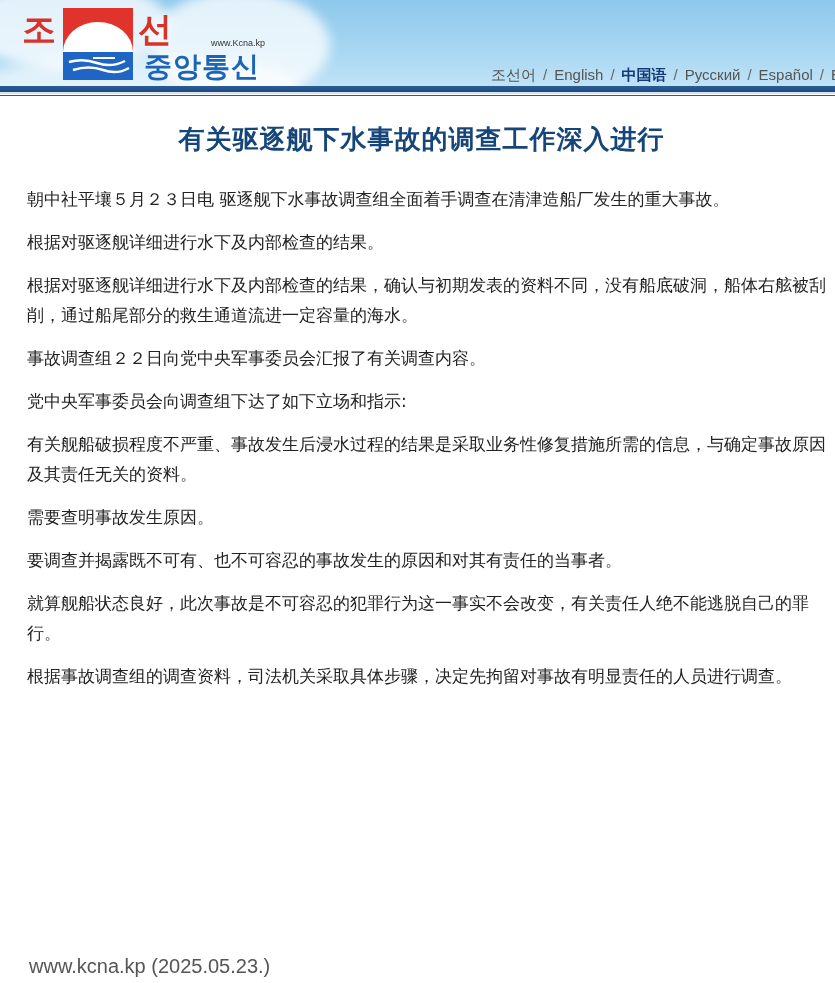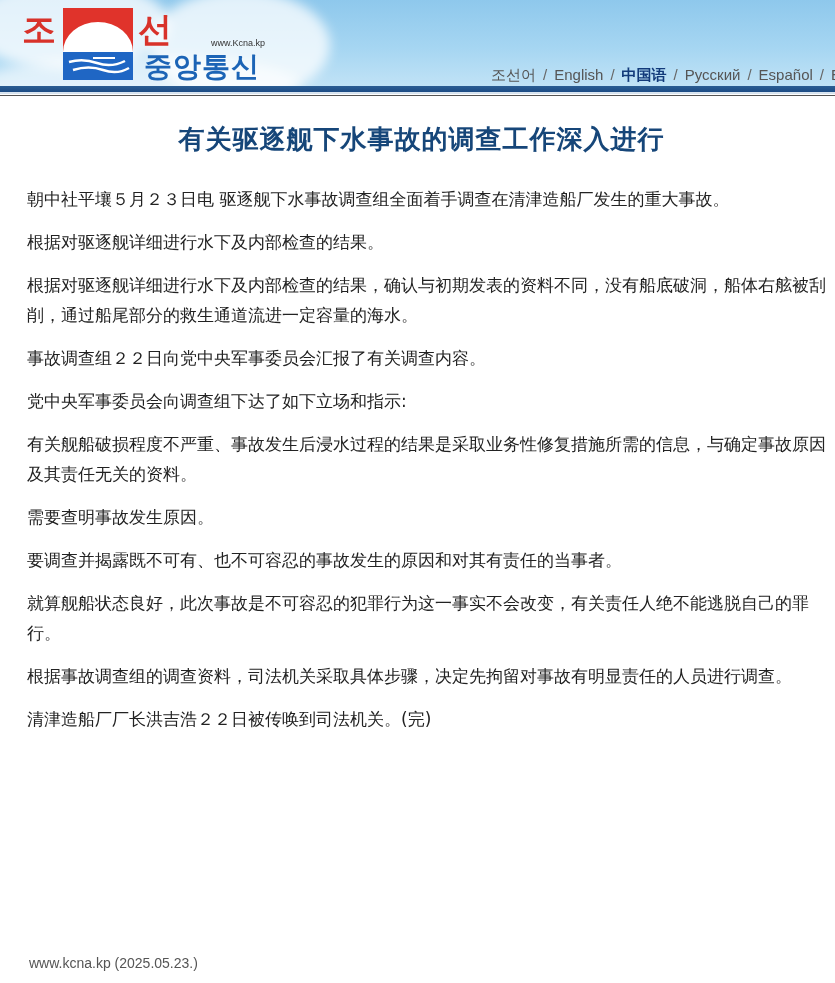--- a/index.html
+++ b/index.html
@@ -100,21 +100,21 @@
       width: 800px;
       font-size: 17px;
       line-height: 30px;
       color: #222;
     }
     .article p { margin: 0 0 13px 0; }
     .footer-url {
       position: absolute;
       left: 29px; top: 955px;
       font-family: "Liberation Sans", sans-serif;
-      font-size: 14px;
+      font-size: 20px;
       color: #555;
     }
   </style>
 </head>
 <body>
 
 <div class="header">
   <div class="cloud" style="left:-30px;top:-20px;width:200px;height:90px;"></div>
   <div class="cloud" style="left:150px;top:-10px;width:180px;height:110px;"></div>
   <div class="cloud" style="left:-20px;top:55px;width:320px;height:60px;background:rgba(255,255,255,0.55);"></div>
@@ -151,16 +151,15 @@
   <p>朝中社平壤５月２３日电 驱逐舰下水事故调查组全面着手调查在清津造船厂发生的重大事故。</p>
   <p>根据对驱逐舰详细进行水下及内部检查的结果。</p>
   <p>根据对驱逐舰详细进行水下及内部检查的结果，确认与初期发表的资料不同，没有船底破洞，船体右舷被刮削，通过船尾部分的救生通道流进一定容量的海水。</p>
   <p>事故调查组２２日向党中央军事委员会汇报了有关调查内容。</p>
   <p>党中央军事委员会向调查组下达了如下立场和指示:</p>
   <p>有关舰船破损程度不严重、事故发生后浸水过程的结果是采取业务性修复措施所需的信息，与确定事故原因及其责任无关的资料。</p>
   <p>需要查明事故发生原因。</p>
   <p>要调查并揭露既不可有、也不可容忍的事故发生的原因和对其有责任的当事者。</p>
   <p>就算舰船状态良好，此次事故是不可容忍的犯罪行为这一事实不会改变，有关责任人绝不能逃脱自己的罪行。</p>
   <p>根据事故调查组的调查资料，司法机关采取具体步骤，决定先拘留对事故有明显责任的人员进行调查。</p>
-  <p>清津造船厂厂长洪吉浩２２日被传唤到司法机关。(完)</p>
 </div>
 
 <div class="footer-url">www.kcna.kp (2025.05.23.)</div>
 
 </body></html>

